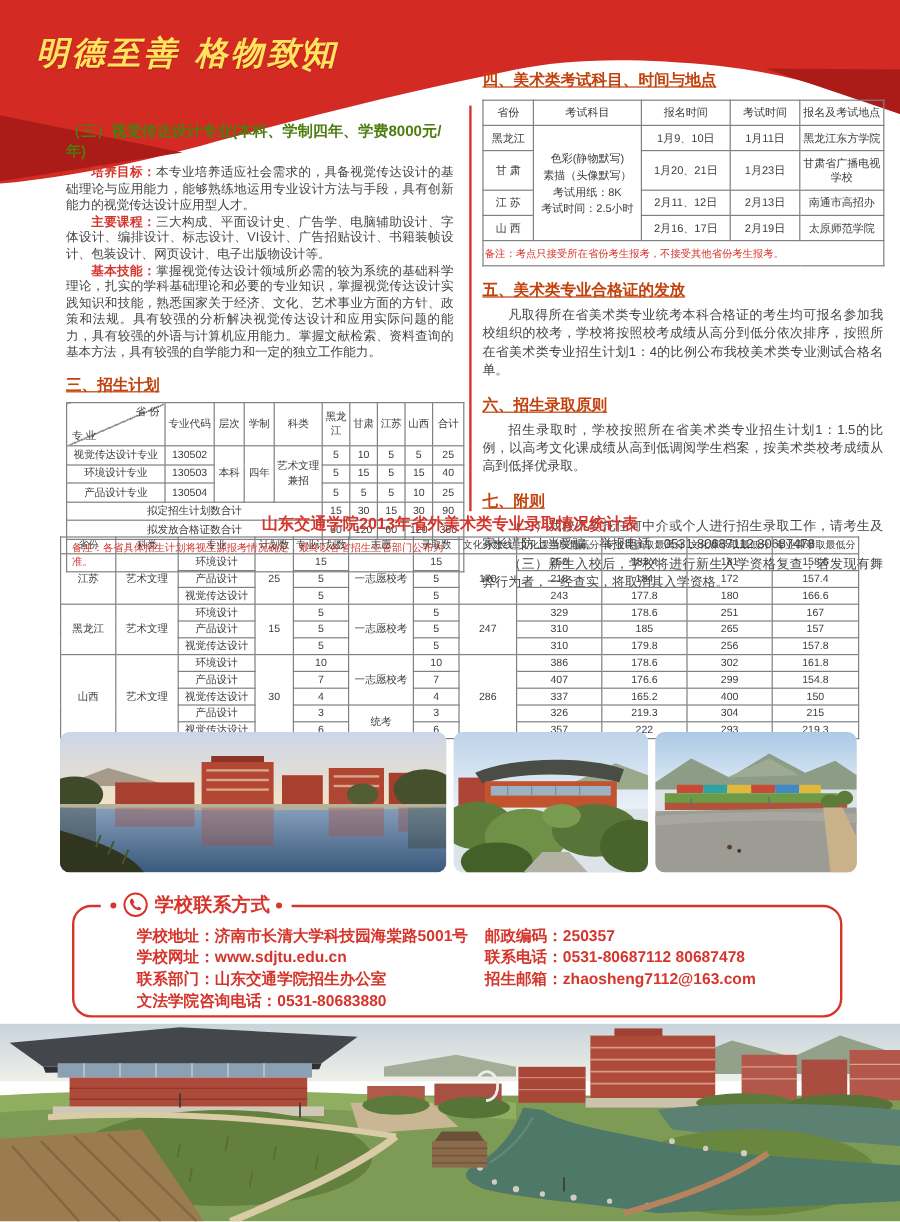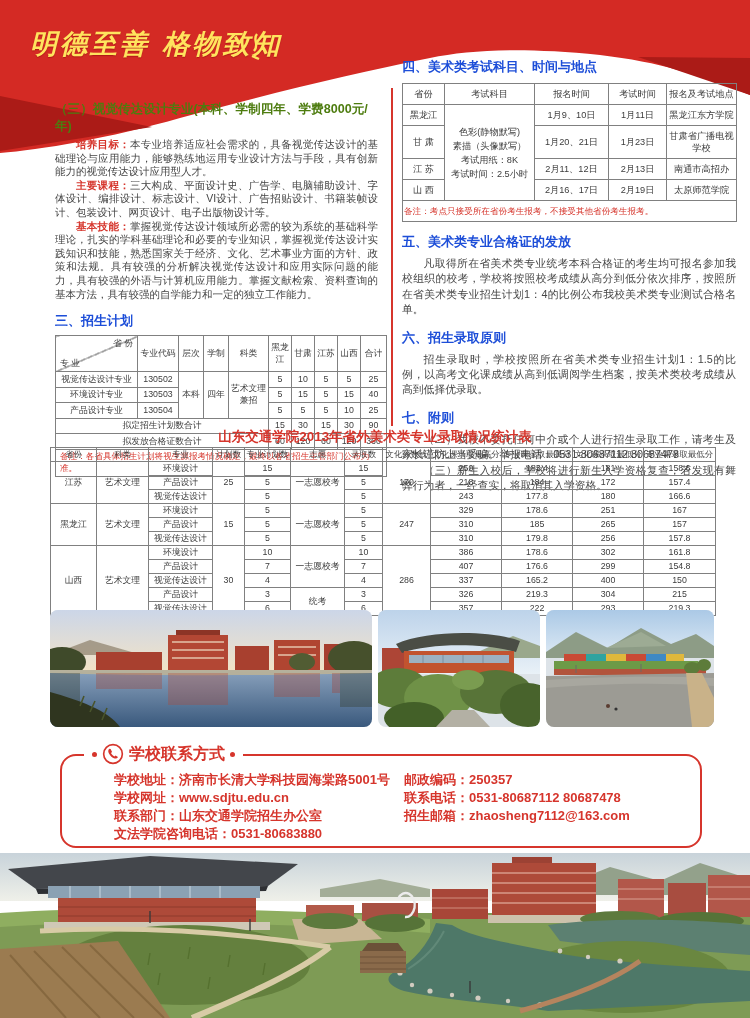--- a/index.html
+++ b/index.html
@@ -12,21 +12,21 @@
   .motto{left:30px;top:26px;font-family:"DejaVu Serif","Liberation Serif",serif;
          font-weight:bold;font-style:italic;font-size:27px;color:#ffe45e;
          letter-spacing:3px;text-shadow:0 1px 1px rgba(120,0,0,.4);}
 
   
   .col-left{left:55px;top:101px;width:323px;}
   .col-right{left:402px;top:58px;width:334px;}
   .vdivider{left:391px;top:88px;width:2px;height:338px;background:#d6352c;}
 
   .major-heading{color:#4d7c0f;font-weight:bold;font-size:12.6px;line-height:17px;margin-bottom:3px;}
-  .sec-heading{color:#1d4ed8;font-weight:bold;font-size:13px;margin:11px 0 5px 0;}
+  .sec-heading{color:#c2410c;font-weight:bold;font-size:13px;margin:11px 0 5px 0;text-decoration:underline;}
   .col-right .sec-heading:first-child{margin-top:0;}
   p.body{margin:0;font-size:10.5px;line-height:13.6px;color:#454545;
          text-indent:2em;text-align:justify;}
   .col-right p.body{font-size:10.8px;line-height:15.4px;}
   .rlabel{color:#d6352c;font-weight:bold;}
 
   
   table{border-collapse:collapse;table-layout:fixed;}
   td,th{border:1px solid #808080;text-align:center;vertical-align:middle;
         padding:1.5px 1px;color:#3c3c3c;font-weight:normal;overflow:hidden;}

